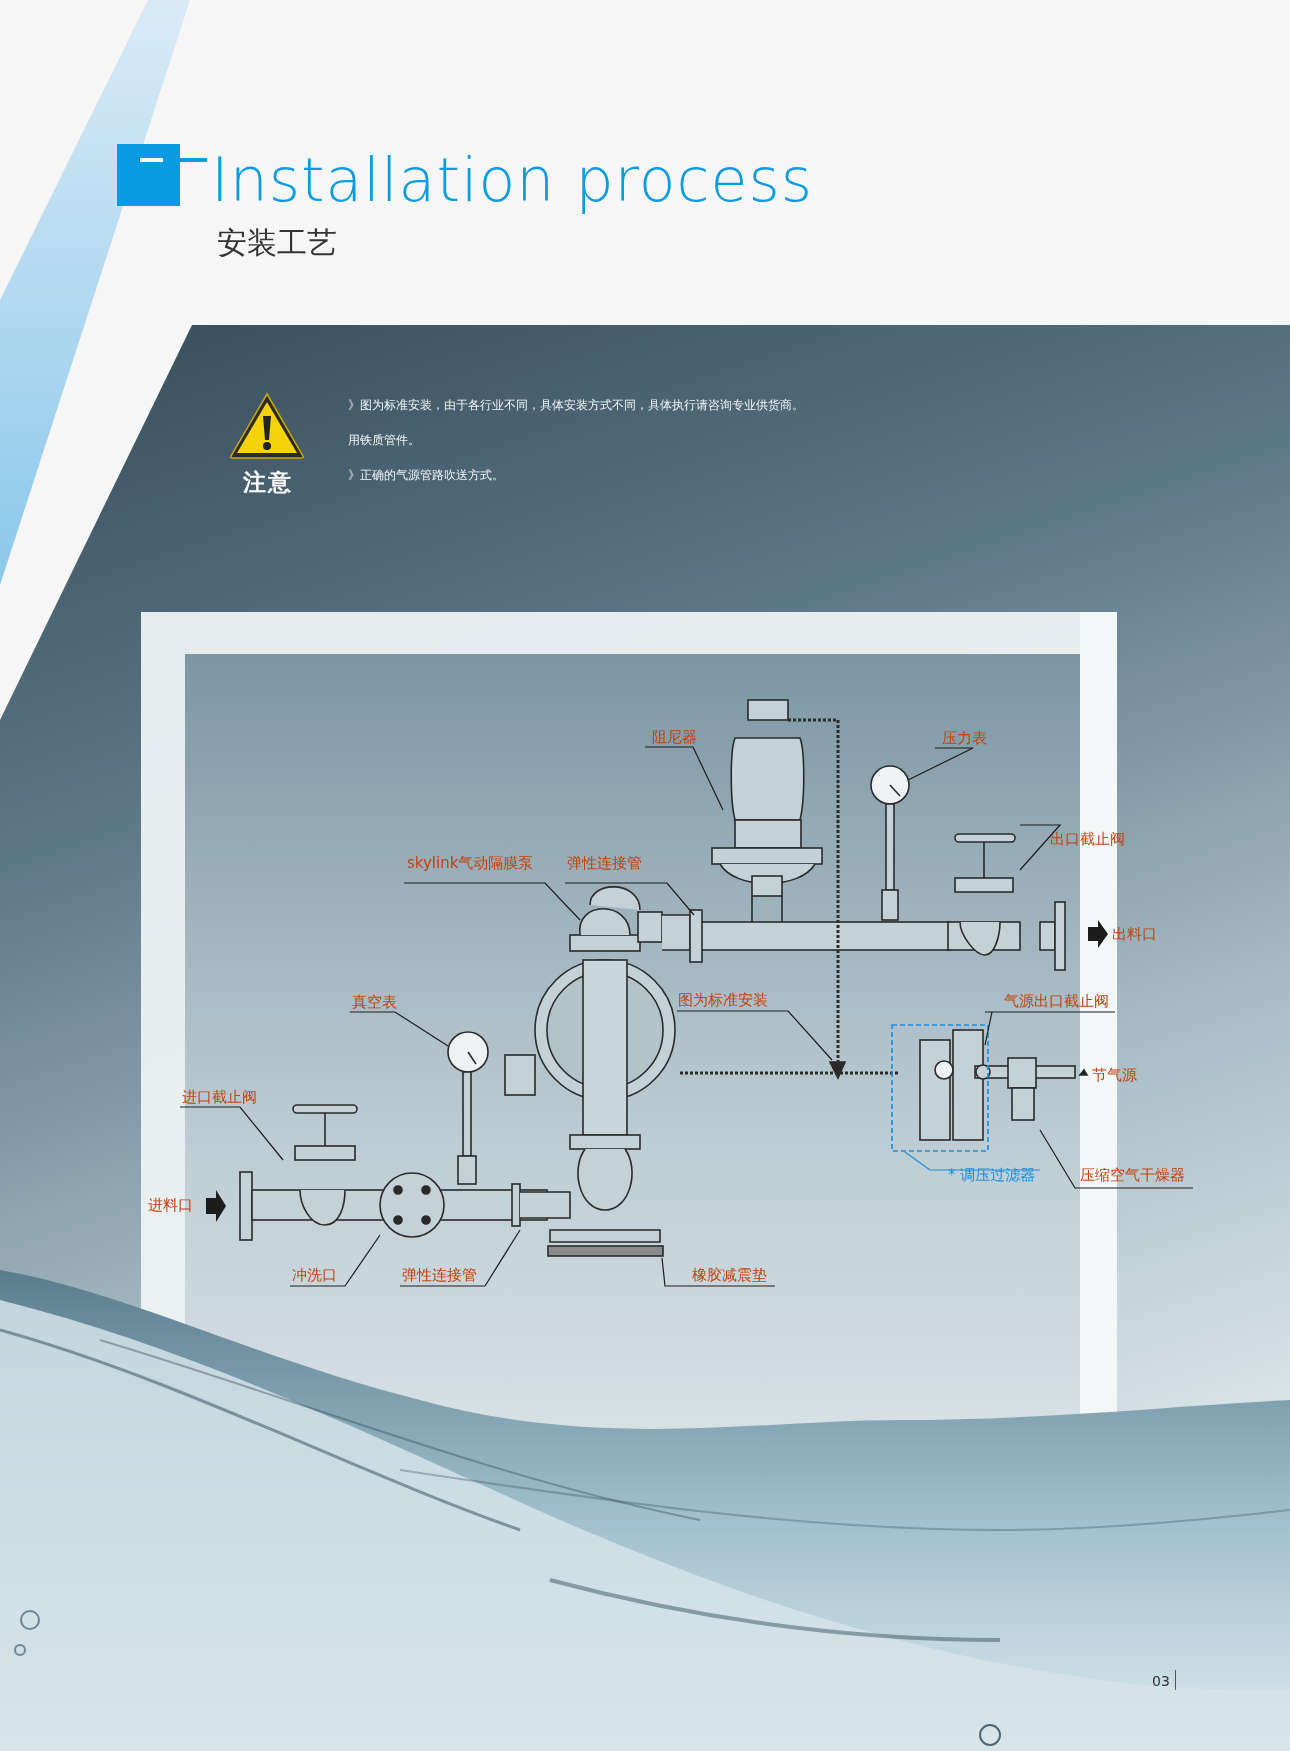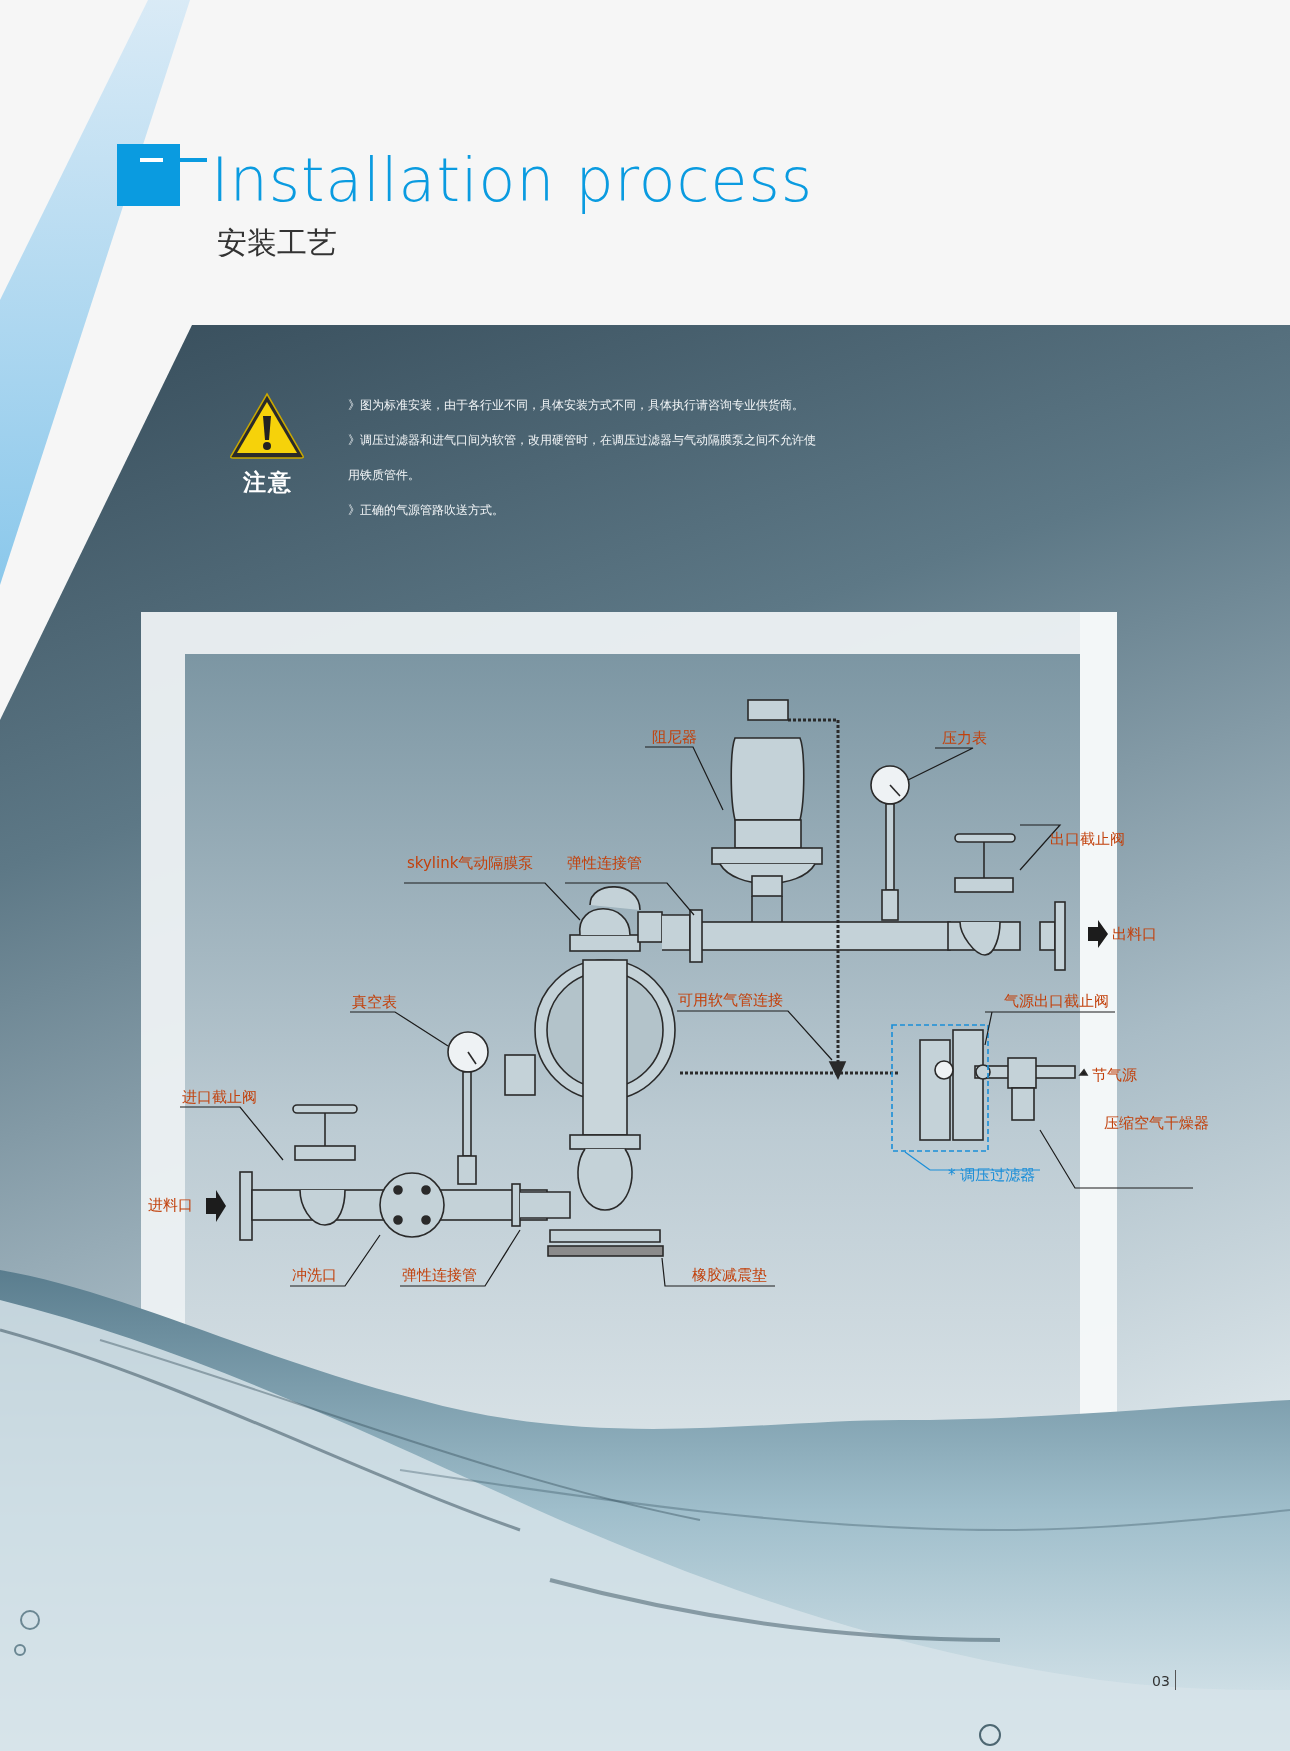--- a/index.html
+++ b/index.html
@@ -71,21 +71,20 @@
 
 <svg class="abs" style="left:229px;top:392px;" width="76" height="68" viewBox="0 0 76 68">
   <path d="M38 2 L74 64 Q75 66 72 66 L4 66 Q1 66 2 64 Z" fill="#2a2a2a" stroke="#c9a800" stroke-width="1.5"></path>
   <path d="M38 10 L68 61 L8 61 Z" fill="#f6d20a"></path>
   <path d="M34 24 L42 24 L40 48 L36 48 Z" fill="#222"></path>
   <circle cx="38" cy="54" r="4" fill="#222"></circle>
 </svg>
 <div class="notice-label">注意</div>
 <div class="notice-text">
   <div>》图为标准安装，由于各行业不同，具体安装方式不同，具体执行请咨询专业供货商。</div>
-  <div>》调压过滤器和进气口间为软管，改用硬管时，在调压过滤器与气动隔膜泵之间不允许使</div>
   <div>用铁质管件。</div>
   <div>》正确的气源管路吹送方式。</div>
 </div>
 
 <svg class="abs" style="left:0;top:0;" width="1290" height="1751" viewBox="0 0 1290 1751">
   <g fill="none" stroke="#2a2a2a" stroke-width="1.6">
 
     <rect x="690" y="922" width="260" height="28" fill="#c4d2d8"></rect>
     <rect x="948" y="922" width="72" height="28" fill="#c4d2d8"></rect>
     <rect x="1040" y="922" width="15" height="28" fill="#c4d2d8"></rect>
@@ -183,26 +182,26 @@
   </g>
   <path d="M930 1170 L1040 1170 M930 1170 L905 1152" stroke="#1a8ed8" stroke-width="1.2" fill="none"></path>
 </svg>
 
 <div class="lbl" style="left:652px;top:730px;">阻尼器</div>
 <div class="lbl" style="left:942px;top:731px;">压力表</div>
 <div class="lbl" style="left:1050px;top:806px;margin-top:26px;">出口截止阀</div>
 <div class="lbl" style="left:407px;top:856px;">skylink气动隔膜泵</div>
 <div class="lbl" style="left:567px;top:856px;">弹性连接管</div>
 <div class="lbl" style="left:1112px;top:927px;">出料口</div>
-<div class="lbl" style="left:678px;top:993px;">可用软气管连接</div>
+<div class="lbl" style="left:678px;top:993px;">图为标准安装</div>
 <div class="lbl" style="left:1004px;top:994px;">气源出口截止阀</div>
 <div class="lbl" style="left:352px;top:995px;">真空表</div>
 <div class="lbl" style="left:1092px;top:1068px;">节气源</div>
 <div class="lbl" style="left:182px;top:1090px;">进口截止阀</div>
 <div class="lbl lbl-blue" style="left:948px;top:1168px;">* 调压过滤器</div>
-<div class="lbl" style="left:1080px;top:1116px;padding-left:24px;">压缩空气干燥器</div>
+<div class="lbl" style="left:1080px;top:1168px;">压缩空气干燥器</div>
 <div class="lbl" style="left:148px;top:1198px;">进料口</div>
 <div class="lbl" style="left:292px;top:1268px;">冲洗口</div>
 <div class="lbl" style="left:402px;top:1268px;">弹性连接管</div>
 <div class="lbl" style="left:692px;top:1268px;">橡胶减震垫</div>
 
 <div class="page-num">03</div>
 <div class="page-bar"></div>
 
 </body></html>

